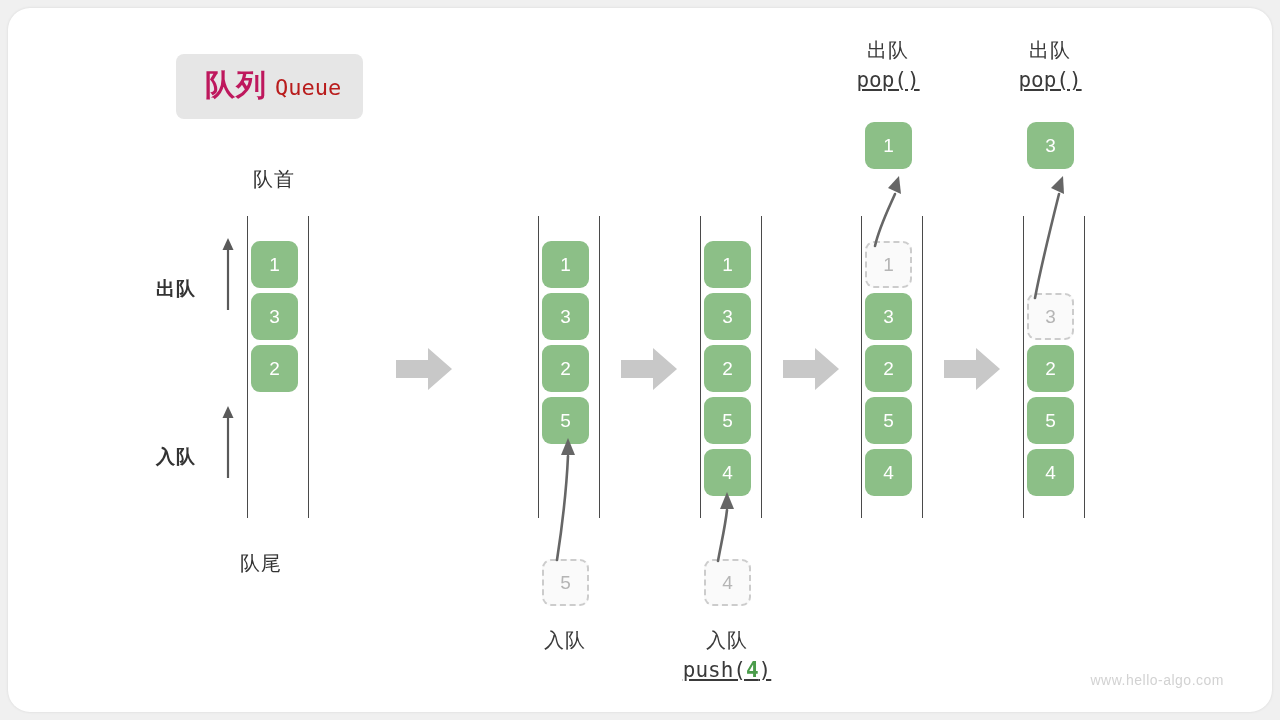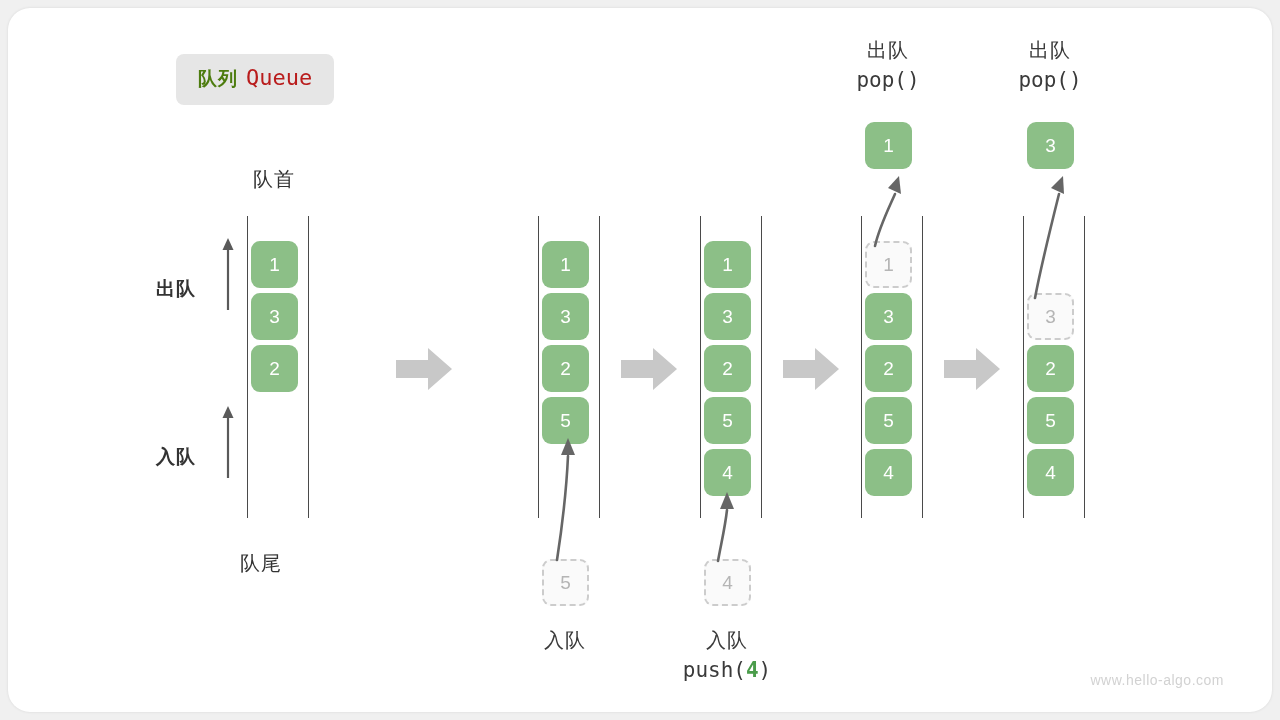--- a/index.html
+++ b/index.html
@@ -30,24 +30,25 @@
   #title-badge {
     position: absolute;
     left: 168px;
     top: 46px;
     padding: 11px 22px 13px 22px;
     background: #e6e6e6;
     border-radius: 8px;
     white-space: nowrap;
   }
   #title-badge .cn {
-    font-size: 19px;
+    font-size: 30px;
     font-weight: bold;
-    color: #4d7c0f;
-    letter-spacing: 1px;
+    color: #be185d;
+    letter-spacing: 1px;
+    margin-left: 7px;
   }
   #title-badge .en {
     font-size: 22px;
     color: #b91c1c;
     font-family: "DejaVu Sans Mono", "Liberation Mono", monospace;
     margin-left: 8px;
   }
 
   
   .column {
@@ -132,20 +133,21 @@
     display: block;
     font-size: 20px;
     color: #3a3a3a;
     letter-spacing: 1px;
   }
   .op-caption .code {
     display: block;
     font-size: 21px;
     color: #3a3a3a;
     font-family: "DejaVu Sans Mono", "Liberation Mono", monospace;
+    text-decoration: underline;
   }
   .op-caption .code .val { color: #4a9c4a; font-weight: bold; }
 
   
   .step-arrow {
     position: absolute;
     top: 340px;
   }
 
   

